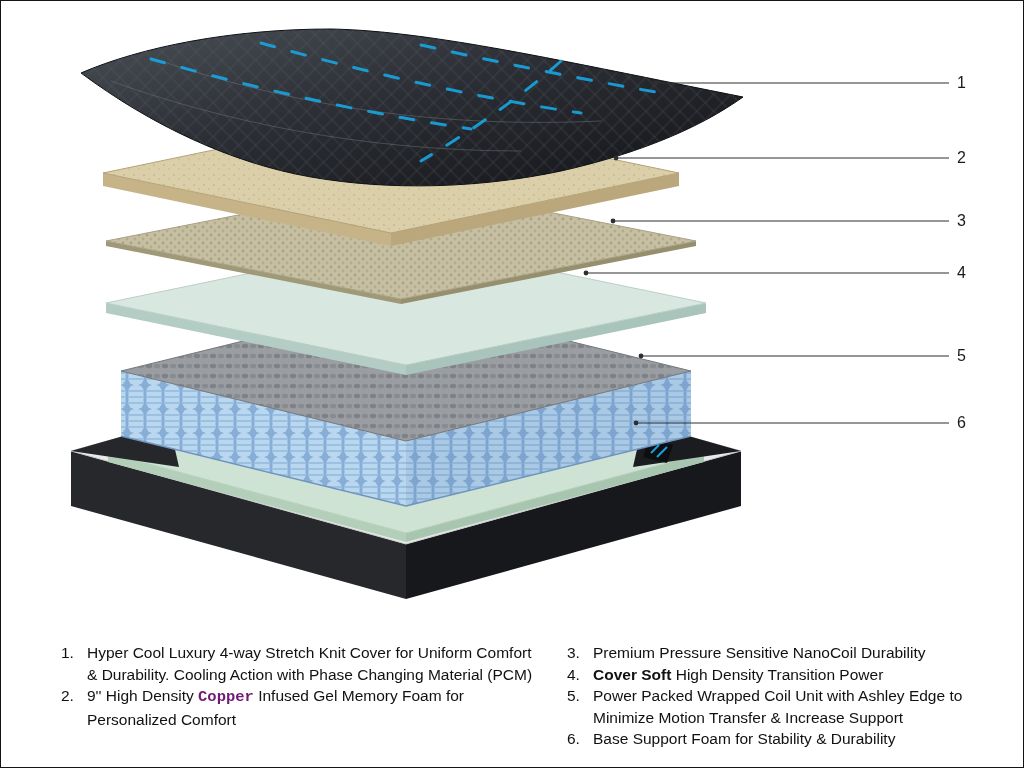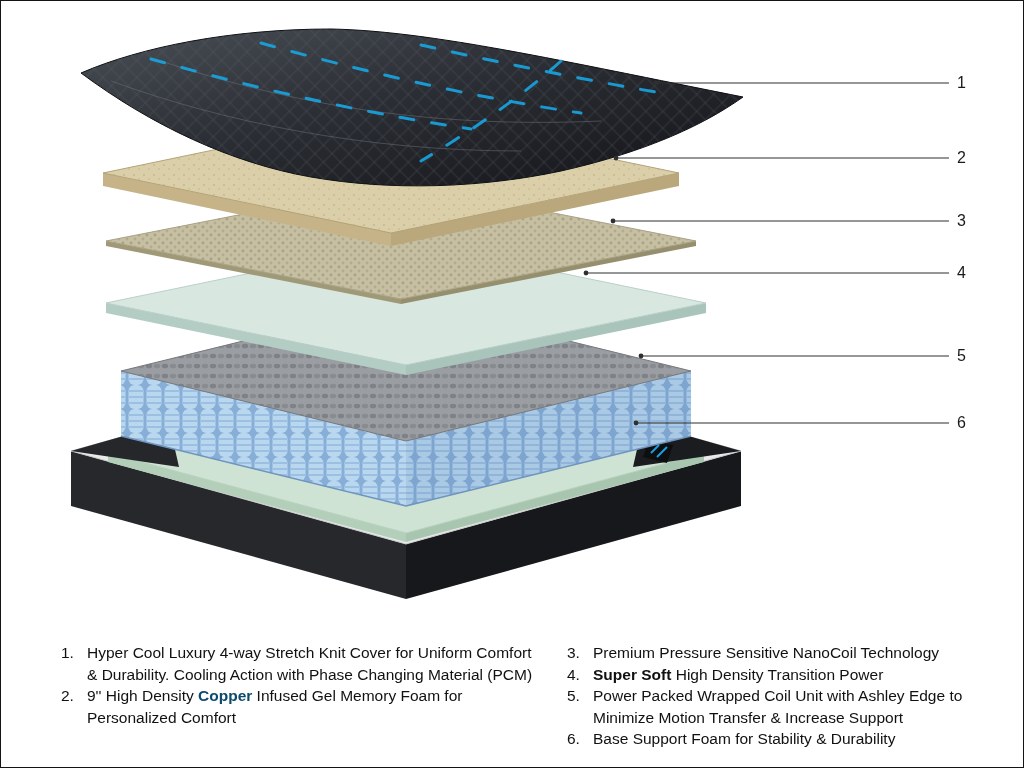--- a/index.html
+++ b/index.html
@@ -11,21 +11,21 @@
   .illustration-svg { position:absolute; top:0; left:0; }
   .callout-num {
     position:absolute; font-size:16px; line-height:18px; color:#1a1a1a; width:22px;
   }
   .legend-col { position:absolute; top:641px; font-size:15.5px; line-height:21.5px; color:#111; }
   .legend-col.left  { left:60px;  width:480px; }
   .legend-col.right { left:566px; width:414px; }
   .legend-item { display:flex; }
   .legend-num  { flex:0 0 26px; width:26px; }
   .legend-text { flex:1 1 auto; }
-  .copper { color:#0c4a6e; font-weight:700; }
+  .copper { color:#701a75; font-weight:700;font-family:Liberation Mono, monospace; }
   .bold   { font-weight:700; }
 </style>
 </head>
 <body>
 
 <div class="page">
 
   <svg class="illustration-svg" width="1024" height="620" viewBox="0 0 1024 620">
     <defs>
       <linearGradient id="coverGrad" x1="0" y1="0" x2="1" y2="1">
@@ -147,25 +147,25 @@
     </div>
     <div class="legend-item">
       <span class="legend-num">2.</span>
       <span class="legend-text"><span>9'' High Density </span><span class="copper">Copper</span><span> Infused Gel Memory Foam for Personalized Comfort</span></span>
     </div>
   </div>
 
   <div class="legend-col right">
     <div class="legend-item">
       <span class="legend-num">3.</span>
-      <span class="legend-text">Premium Pressure Sensitive NanoCoil Technology</span>
+      <span class="legend-text">Premium Pressure Sensitive NanoCoil Durability</span>
     </div>
     <div class="legend-item">
       <span class="legend-num">4.</span>
-      <span class="legend-text"><span class="bold">Super Soft</span><span> High Density Transition Power</span></span>
+      <span class="legend-text"><span class="bold">Cover Soft</span><span> High Density Transition Power</span></span>
     </div>
     <div class="legend-item">
       <span class="legend-num">5.</span>
       <span class="legend-text">Power Packed Wrapped Coil Unit with Ashley Edge to Minimize Motion Transfer &amp; Increase Support</span>
     </div>
     <div class="legend-item">
       <span class="legend-num">6.</span>
       <span class="legend-text">Base Support Foam for Stability &amp; Durability</span>
     </div>
   </div>

